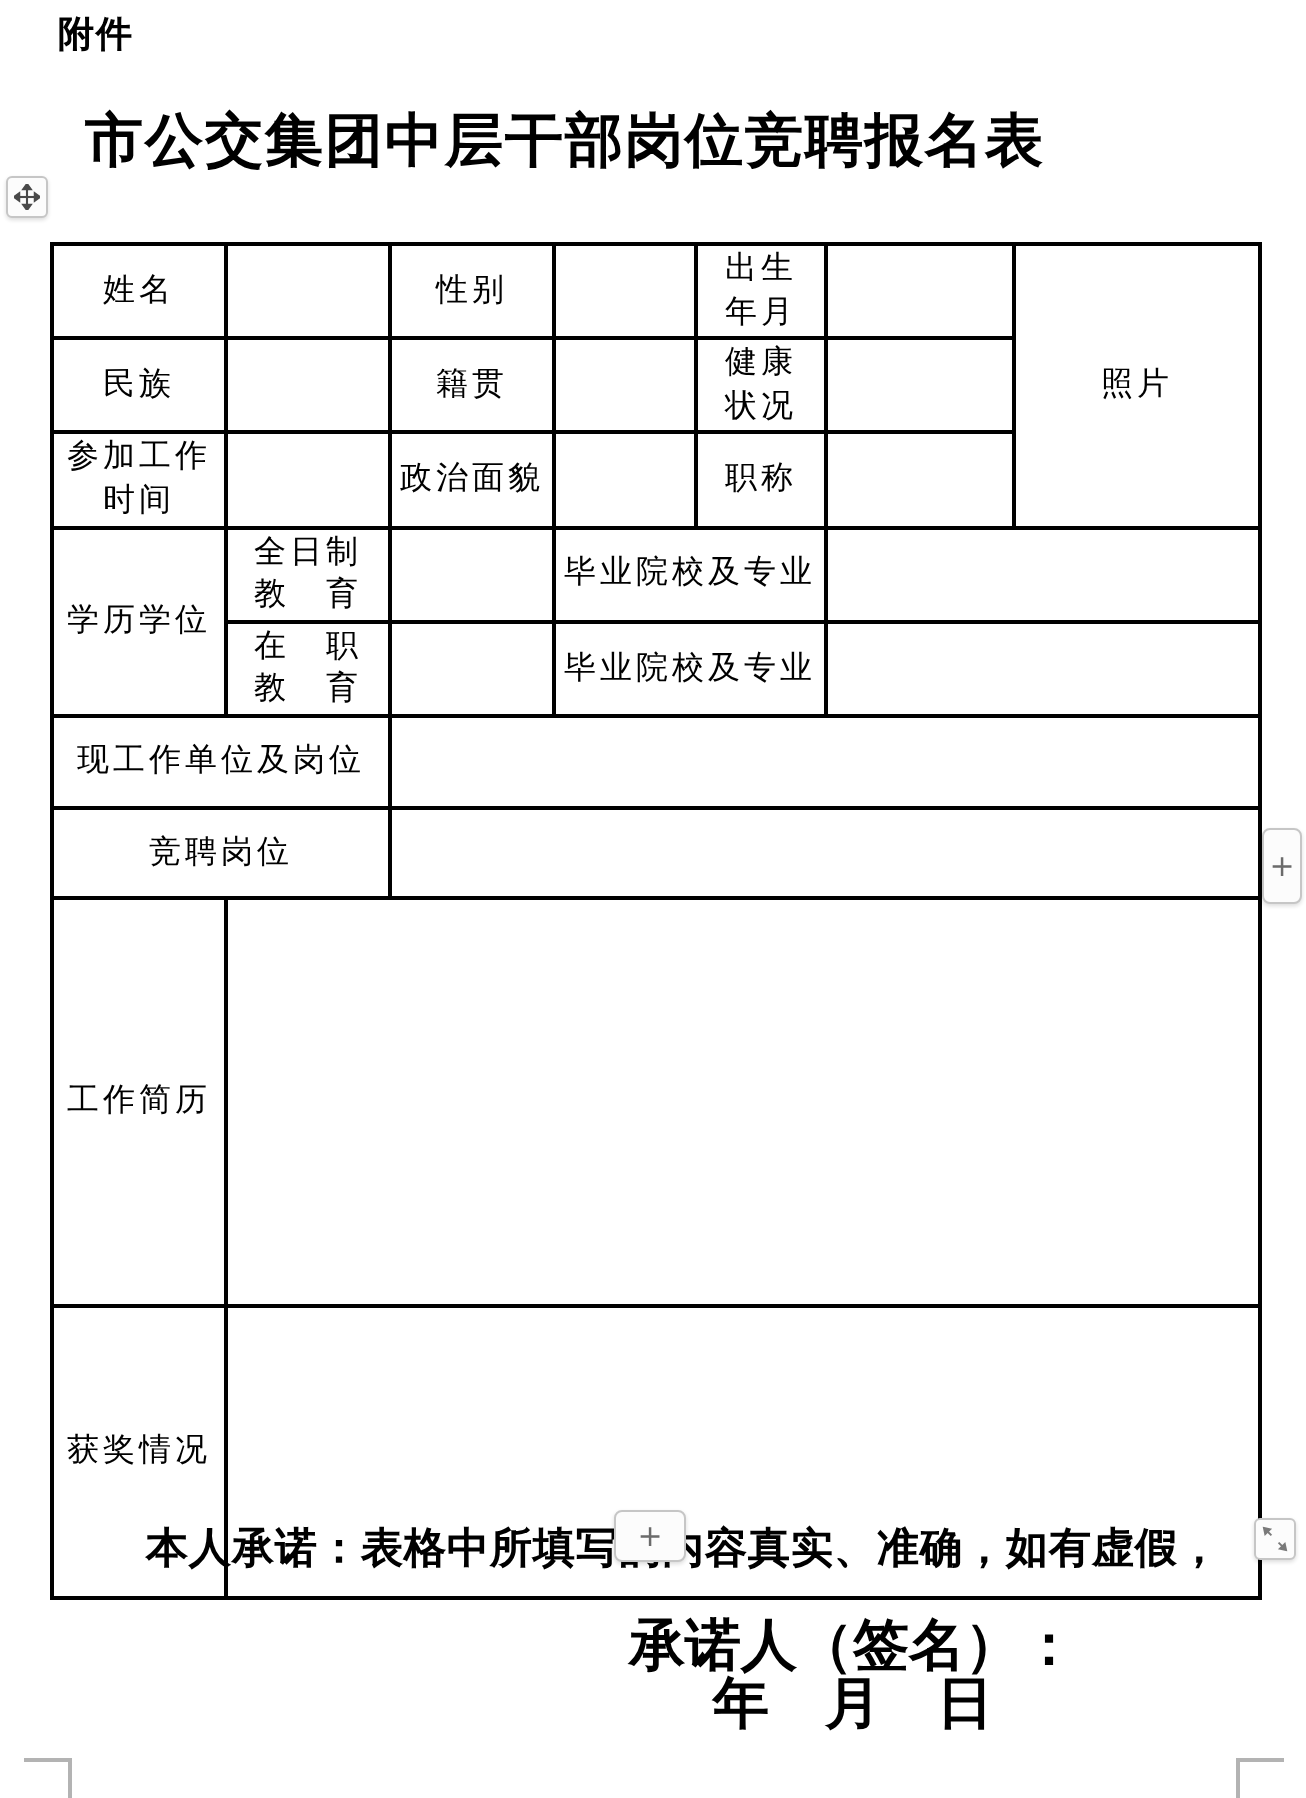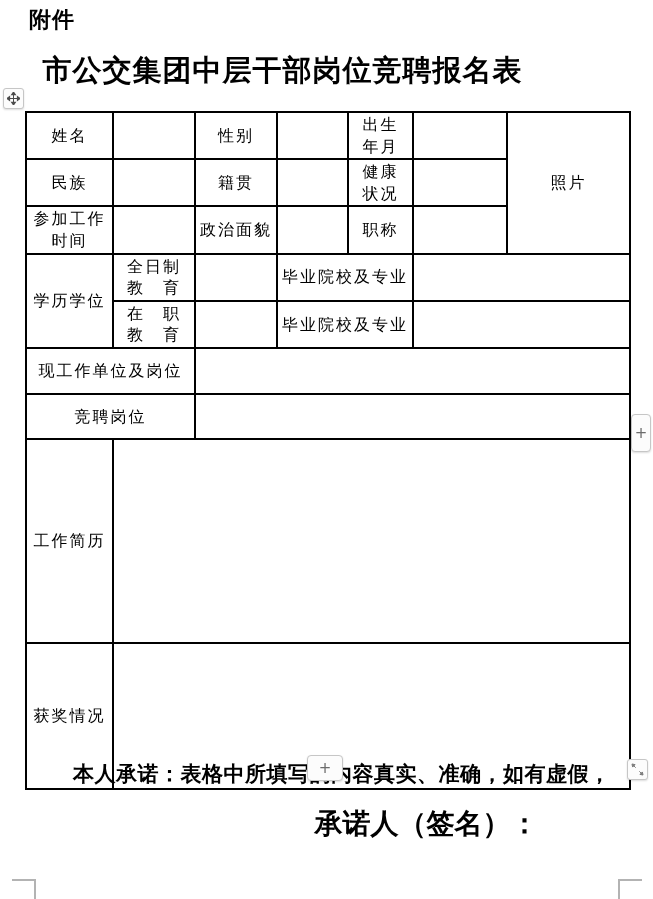--- a/index.html
+++ b/index.html
@@ -3,28 +3,28 @@
 <meta charset="utf-8">
 <style>
   html,body{margin:0;padding:0;}
   body{
     width:653px;height:899px;background:#ffffff;position:relative;
     font-family:"Liberation Serif","DejaVu Serif",serif;color:#000;
     overflow:hidden;
   }
   .attachment{
     position:absolute;left:29px;top:5px;
-    font-size:22px;font-weight:bold;letter-spacing:1px;
+    font-size:18px;font-weight:bold;letter-spacing:1px;
   }
   .doc-title{
     position:absolute;left:0;top:51px;width:565px;text-align:center;
     font-size:29px;font-weight:bold;letter-spacing:1px;white-space:nowrap;
   }
   table.form{
-    position:absolute;left:25px;top:111px;
+    position:absolute;left:25px;top:121px;
     border-collapse:collapse;table-layout:fixed;width:604px;padding-left:40px;
   }
   table.form td{
     border:2px solid #000;padding:1px;text-align:center;vertical-align:middle;
     font-size:16px;line-height:1.35;letter-spacing:2px;white-space:pre-line;
     overflow:hidden;
   }
   td.blank{letter-spacing:0;}
   .declaration{
     position:absolute;left:30px;top:759px;width:590px;
@@ -134,20 +134,21 @@
   </tr>
 </tbody>
   </table>
 
 <div class="declaration">
   <div class="line1">本人承诺：表格中所填写的内容真实、准确，如有虚假，</div>
 </div>
 
 <div class="signature">
   <div>承诺人（签名）：</div>
+  <div>年　月　日</div>
 </div>
 
 <div class="handle move-handle">
   <span style="display:flex">
     <svg width="13" height="13" viewBox="0 0 16 16">
       <g stroke="#4a4a4a" stroke-width="1.3" fill="#4a4a4a">
         <line x1="8" y1="2.5" x2="8" y2="13.5"></line>
         <line x1="2.5" y1="8" x2="13.5" y2="8"></line>
         <polygon points="8,0 5.7,3.2 10.3,3.2"></polygon>
         <polygon points="8,16 5.7,12.8 10.3,12.8"></polygon>

